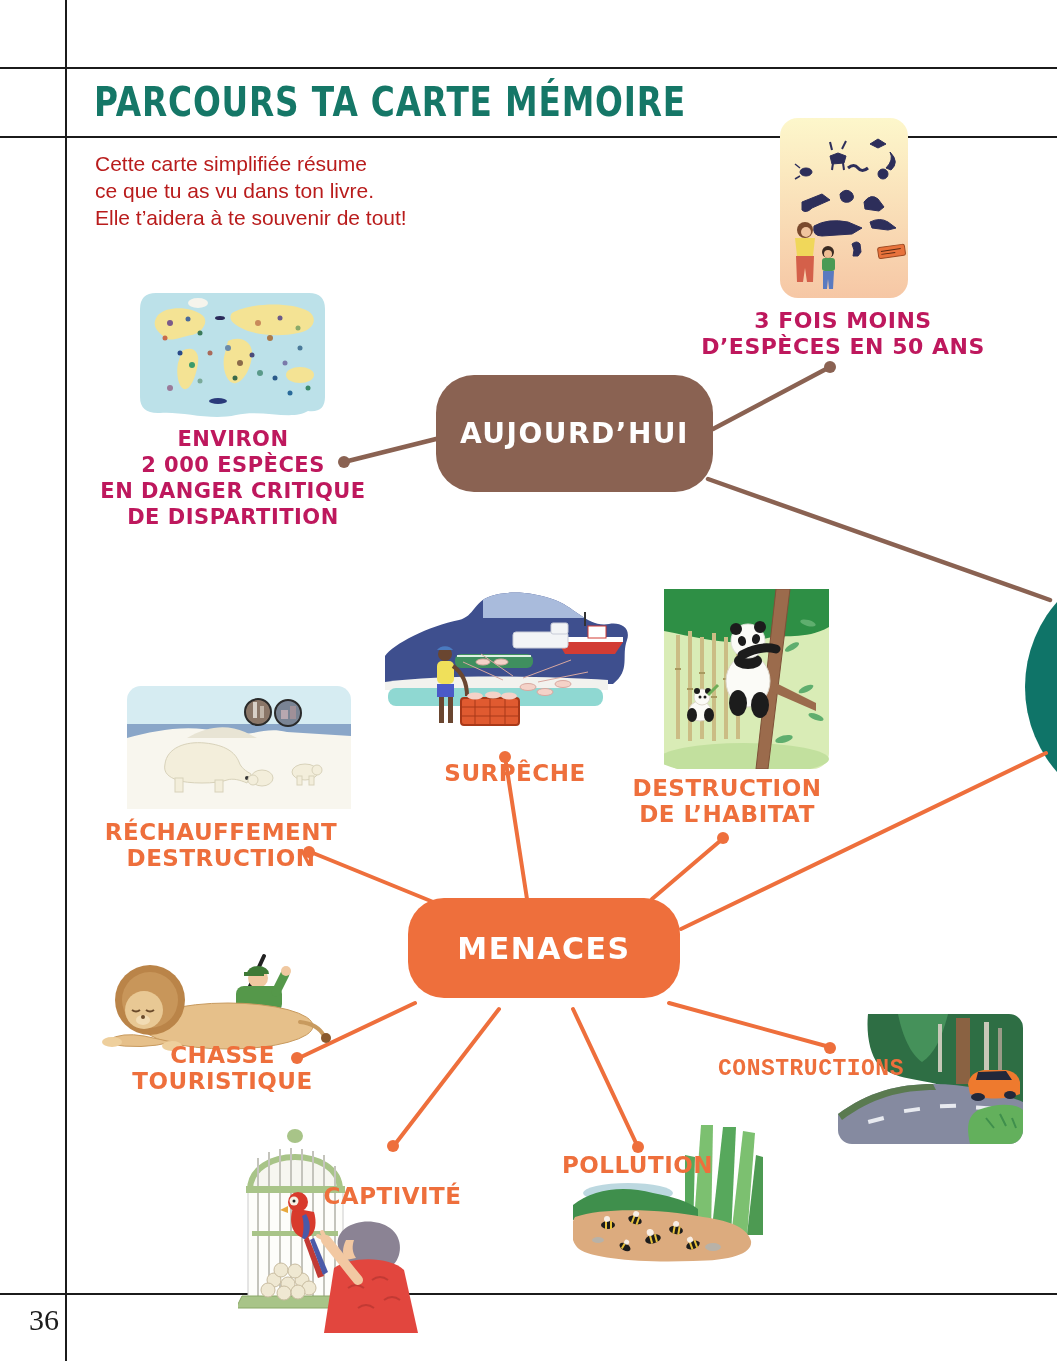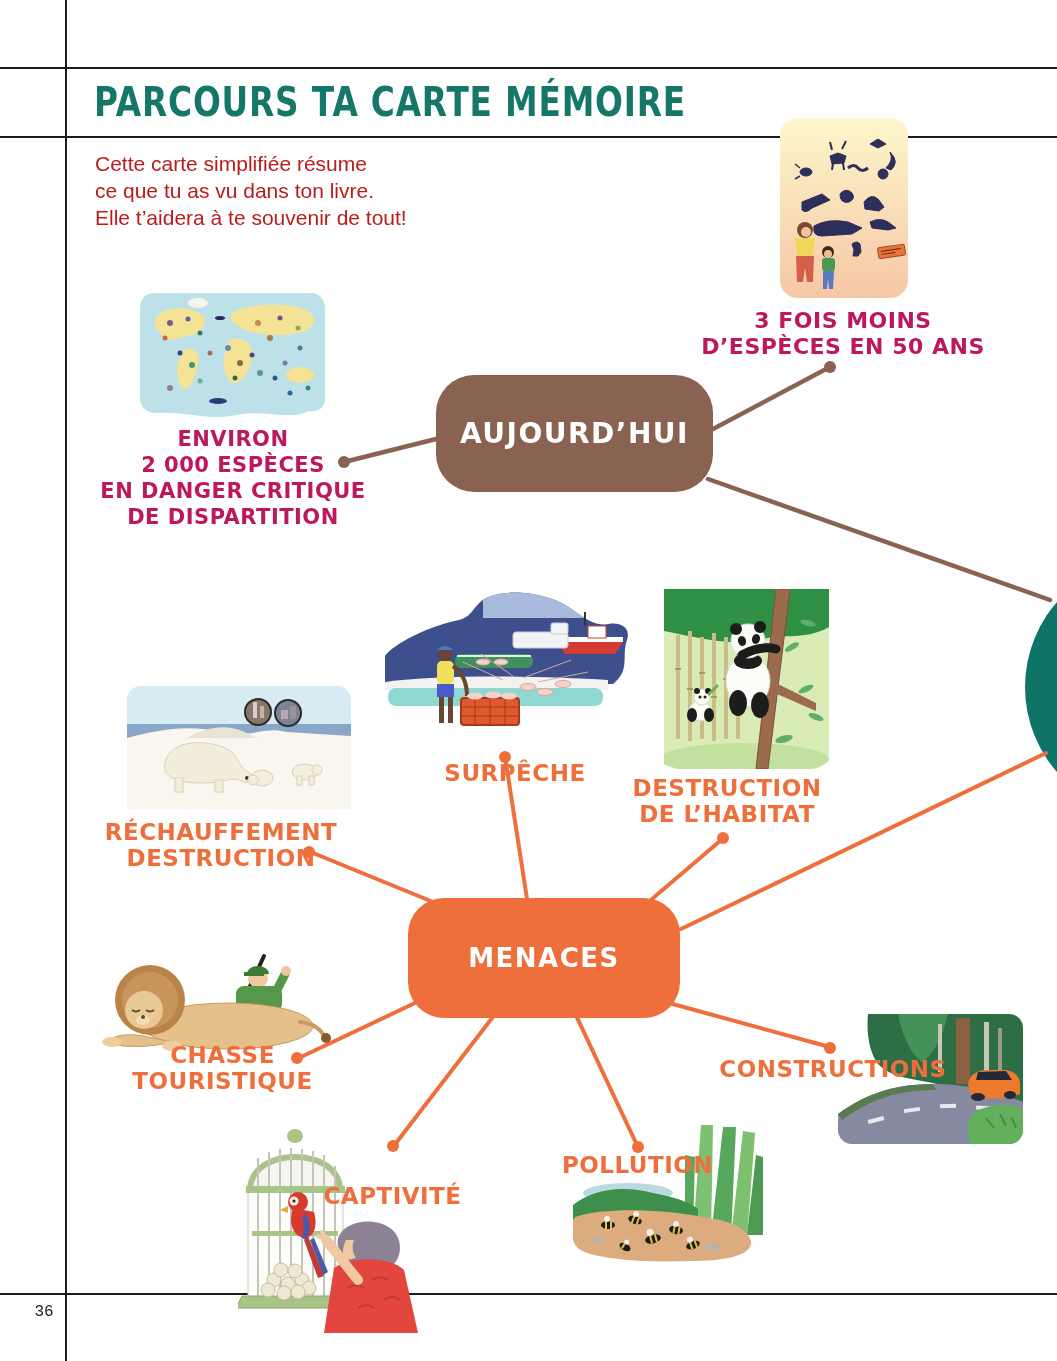--- a/index.html
+++ b/index.html
@@ -5,42 +5,42 @@
   html,body{margin:0;padding:0;background:#fff;}
   #page{position:relative;width:1057px;height:1361px;background:#ffffff;overflow:hidden;
         font-family:"DejaVu Sans",sans-serif;}
   .rule-h{position:absolute;left:0;width:1057px;height:2px;background:#1b1b1b;z-index:1;}
   .rule-v{position:absolute;top:0;width:2px;height:1361px;background:#1b1b1b;left:65px;z-index:1;}
   #title{position:absolute;left:94px;top:78px;color:#157767;font-weight:bold;font-size:41px;
          letter-spacing:1px;white-space:nowrap;transform:scaleX(0.80);transform-origin:left center;z-index:2;}
   #intro{position:absolute;left:95px;top:150px;font-family:Liberation Sans, sans-serif;
          font-size:21px;line-height:27px;color:#b91c1c;white-space:pre-line;z-index:2;}
   #page-num{position:absolute;left:22px;top:1303px;width:44px;text-align:center;
-            font-family:Liberation Mono, monospace;font-size:16px;color:#1b1b1b;z-index:2;}
+            font-family:Liberation Serif, serif;font-size:30px;color:#1b1b1b;z-index:2;}
   #connectors{position:absolute;left:0;top:0;z-index:3;}
   .illus{position:absolute;z-index:4;}
   .node{position:absolute;display:flex;align-items:center;justify-content:center;color:#fff;
         font-weight:bold;letter-spacing:1.5px;z-index:5;}
   #node-aujourdhui{left:436px;top:375px;width:277px;height:117px;background:#8a6252;
                    border-radius:38px;font-size:28px;}
-  #node-menaces{left:408px;top:898px;width:272px;height:120px;background:#ee6f3c;
-                border-radius:36px;font-size:26px;}
+  #node-menaces{left:408px;top:898px;width:272px;height:100px;background:#ee6f3c;
+                border-radius:36px;font-size:30px;}
   .branch-label{position:absolute;font-weight:bold;text-align:center;white-space:pre-line;
                 letter-spacing:0.5px;z-index:5;font-size:23px;line-height:26px;}
   .brown{color:#be185d;}
   .orange{color:#ee6f3c;}
   #lbl-50ans{left:690px;top:308px;width:306px;font-size:22px;}
   #lbl-danger{left:88px;top:426px;width:290px;font-size:21px;}
   #lbl-surpeche{left:415px;top:719px;width:200px;margin-top:41px;}
   #lbl-destruction{left:618px;top:775px;width:218px;}
   #lbl-rechauffement{left:97px;top:819px;width:248px;}
   #lbl-chasse{left:100px;top:1042px;width:245px;}
   #lbl-captivite{left:300px;top:1152px;width:185px;margin-top:31px;}
   #lbl-pollution{left:545px;top:1152px;width:185px;}
-  #lbl-constructions{left:718px;top:1056px;width:230px;}
+  #lbl-constructions{left:696px;top:1056px;width:230px;font-family:Liberation Mono, monospace;}
 </style>
 </head>
 <body>
 
 <div id="page">
 
   <div class="rule-h" style="top:67px"></div>
   <div class="rule-h" style="top:136px"></div>
   <div class="rule-h" style="top:1293px"></div>
   <div class="rule-v"></div>

